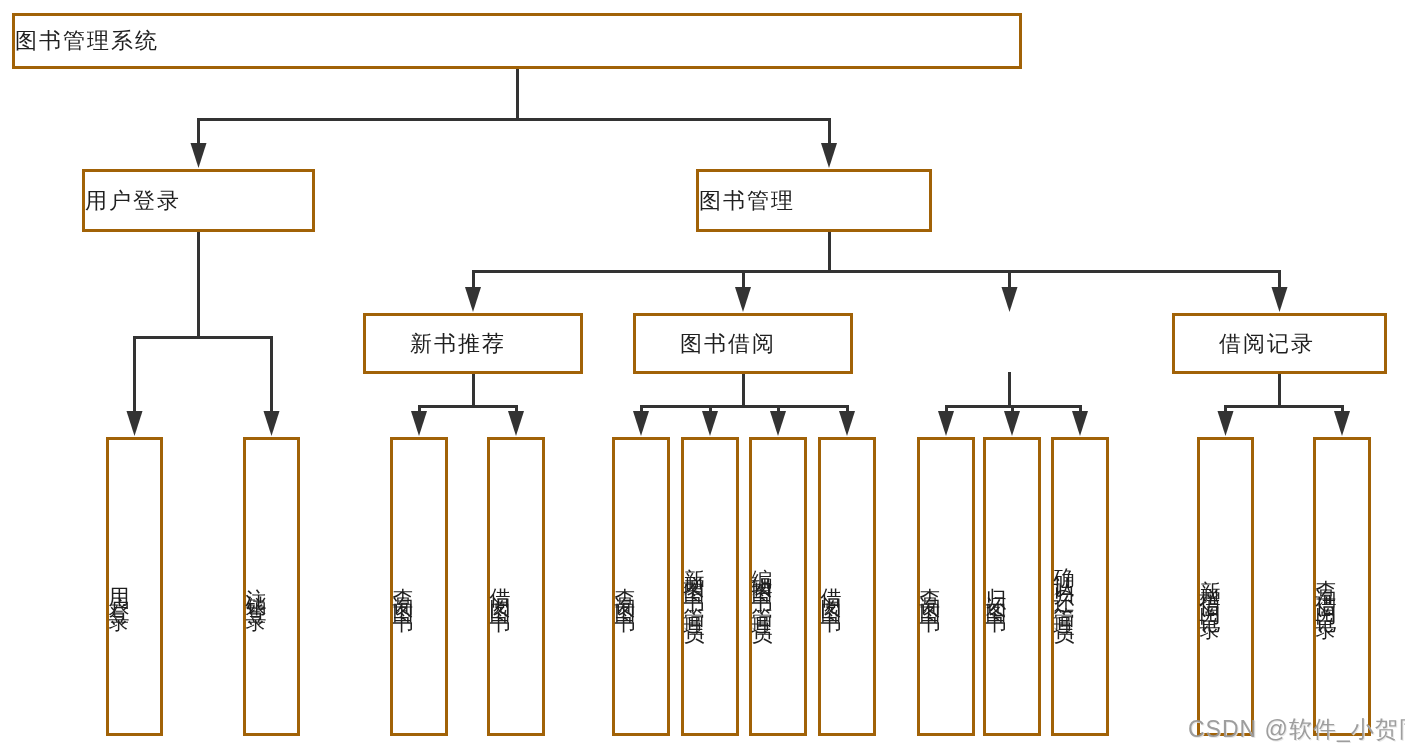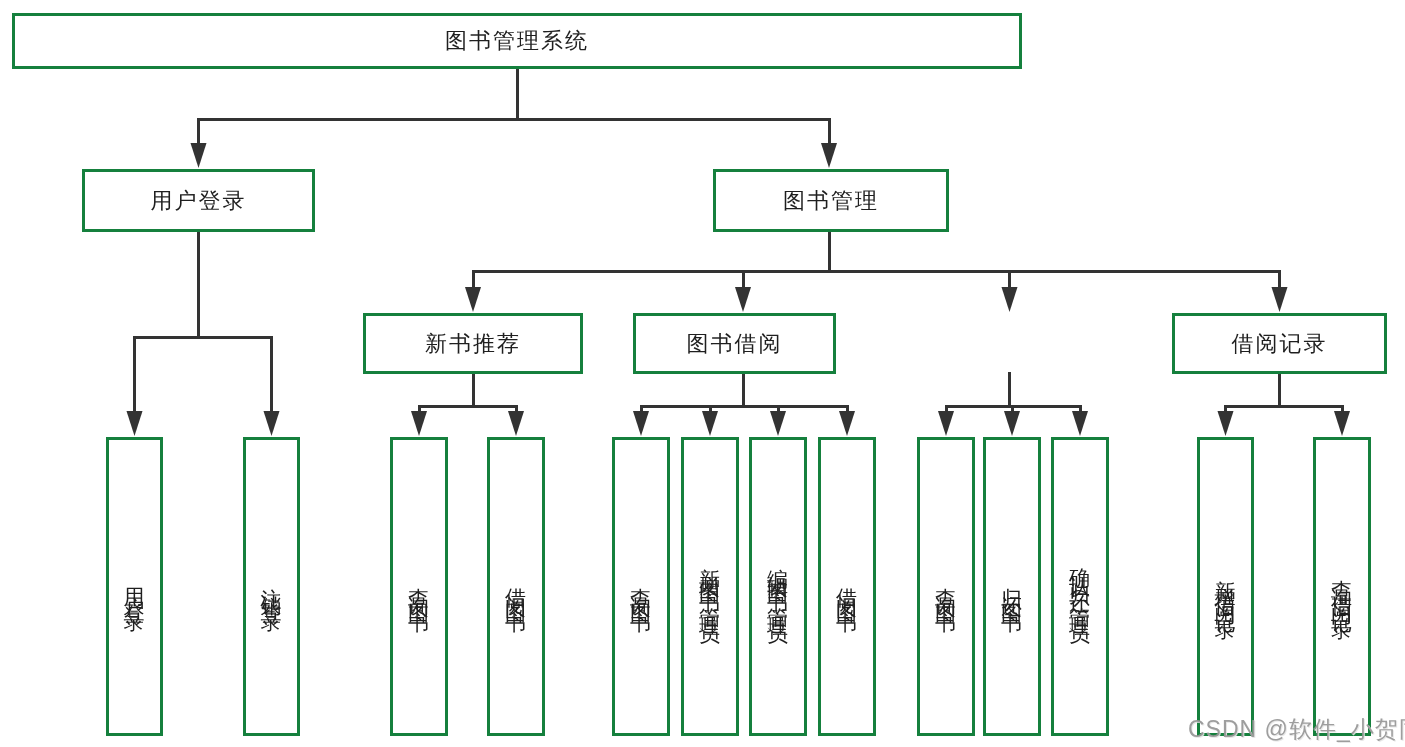--- a/index.html
+++ b/index.html
@@ -12,35 +12,34 @@
     overflow: hidden;
   }
   #connectors {
     position: absolute;
     left: 0; top: 0;
     width: 1405px; height: 747px;
   }
   .node {
     position: absolute;
     box-sizing: border-box;
-    border: 3px solid #15803d;
+    border: 3px solid #a16207;
     background: #ffffff;
     display: flex;
     align-items: center;
-    justify-content: center;
     color: #1f1f1f;
   }
   .h-node {
     font-size: 22px;
     letter-spacing: 2px;
     white-space: nowrap;
   }
   .root-node { font-size: 22px; }
   .lvl2-node { top: 169px; height: 63px; }
-  .lvl3-node { top: 313px; height: 61px; }
+  .lvl3-node { top: 313px; height: 61px; padding-left: 44px; }
   .v-node { top: 437px; height: 299px; }
   .v-text {
     writing-mode: vertical-rl;
     line-height: 1;
     font-size: 21px;
     letter-spacing: 8px;
     color: #1f1f1f;
   }
   #watermark {
     position: absolute;
@@ -92,28 +91,28 @@
     </g>
   </svg>
 
   <div class="node h-node root-node" style="left:12px;top:13px;width:1010px;height:56px">
     <span>图书管理系统</span>
   </div>
 
   <div class="node h-node lvl2-node" style="left:82px;width:233px">
     <span>用户登录</span>
   </div>
-  <div class="node h-node lvl2-node" style="left:713px;width:236px">
+  <div class="node h-node lvl2-node" style="left:696px;width:236px">
     <span>图书管理</span>
   </div>
 
   <div class="node h-node lvl3-node" style="left:363px;width:220px">
     <span>新书推荐</span>
   </div>
-  <div class="node h-node lvl3-node" style="left:633px;width:203px">
+  <div class="node h-node lvl3-node" style="left:633px;width:220px">
     <span>图书借阅</span>
   </div>
   <div class="node h-node lvl3-node" style="left:1172px;width:215px">
     <span>借阅记录</span>
   </div>
 
   <div class="node v-node" style="left:106px;width:57px">
     <span class="v-text">用户登录</span>
   </div>
   <div class="node v-node" style="left:243px;width:57px">

